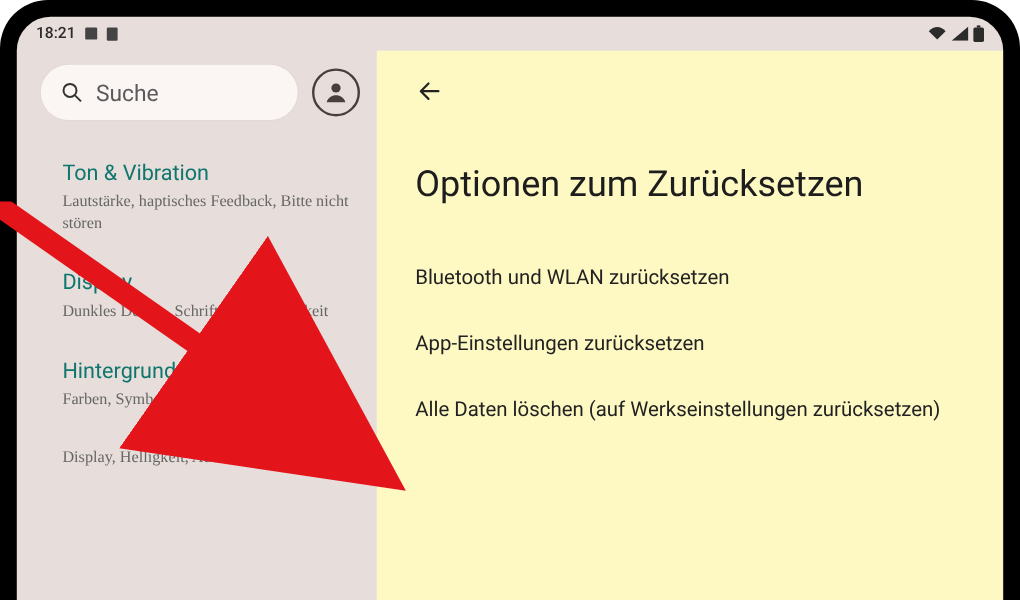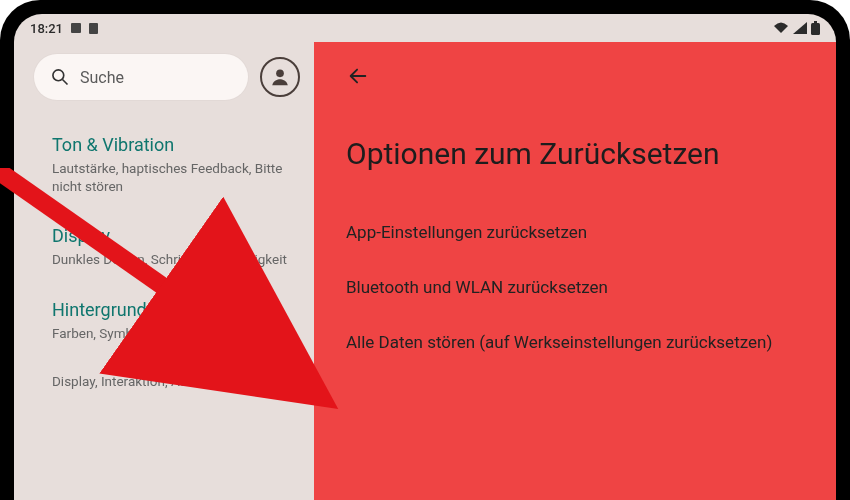--- a/index.html
+++ b/index.html
@@ -44,33 +44,33 @@
   .search-pill {
     flex:1;
     background: #fbf6f4;
     border-radius: 26px;
     height: 46px;
     display:flex; align-items:center;
     padding: 0 16px;
     gap: 10px;
     box-shadow: 0 0 0 1px rgba(0,0,0,0.02);
   }
-  .search-pill .placeholder { color:#5b5b5b; font-size:16px; }
+  .search-pill .placeholder { color:#5b5b5b; font-size:19px; }
   .avatar {
     width:40px; height:40px; border-radius:50%;
     border: 2px solid #4a3e3a;
     display:flex; align-items:center; justify-content:center;
     background:#e7dedb;
   }
   .side-item { padding: 14px 4px 16px 18px; }
   .side-title { font-size: 18px; color:#0f766e; margin-bottom:4px; }
-  .side-sub { font-size: 13.5px; color:#666; line-height:1.35; }
+  .side-sub { font-size: 13.5px; color:#666; line-height:1.35;font-family:Liberation Serif, serif; }
   .main {
     flex:1;
-    background: #ef4444;
+    background: #fef9c3;
     padding: 18px 28px 0 28px;
     position: relative;
     overflow:hidden;
   }
   .back-btn { width:32px; height:32px; display:flex; align-items:center; justify-content:center; cursor:pointer; }
   .page-title {
     font-size: 30px;
     color:#1d1d1d;
     margin: 44px 0 34px 4px;
     font-weight: 400;
@@ -142,36 +142,36 @@
         </div>
         <div class="side-item">
           <div class="side-title">Display</div>
           <div class="side-sub">Dunkles Design, Schriftgröße, Helligkeit</div>
         </div>
         <div class="side-item">
           <div class="side-title">Hintergrund und Stil</div>
           <div class="side-sub">Farben, Symboldesigns, App-Raster</div>
         </div>
         <div class="side-item">
-          <div class="side-sub">Display, Interaktion, Audio</div>
+          <div class="side-sub">Display, Helligkeit, Audio</div>
         </div>
       </div>
 
       <div class="main">
         <div class="back-btn">
           <svg width="22" height="22" viewBox="0 0 24 24">
               <path d="M20 12H5M11 5l-7 7 7 7" stroke="#222" stroke-width="2" fill="none" stroke-linecap="round" stroke-linejoin="round"></path>
             </svg>
         </div>
 
         <h1 class="page-title">Optionen zum Zurücksetzen</h1>
 
+        <div class="option-item">Bluetooth und WLAN zurücksetzen</div>
         <div class="option-item">App-Einstellungen zurücksetzen</div>
-        <div class="option-item">Bluetooth und WLAN zurücksetzen</div>
-        <div class="option-item">Alle Daten stören (auf Werkseinstellungen zurücksetzen)</div>
+        <div class="option-item">Alle Daten löschen (auf Werkseinstellungen zurücksetzen)</div>
       </div>
 
     </div>
   </div>
 
   <svg class="arrow-svg" viewBox="0 0 360 260">
     <defs>
       <marker id="ah" markerWidth="14" markerHeight="14" refX="9" refY="6" orient="auto">
         <path d="M0 0 L12 6 L0 12 Z" fill="#e3141a"></path>
       </marker>

